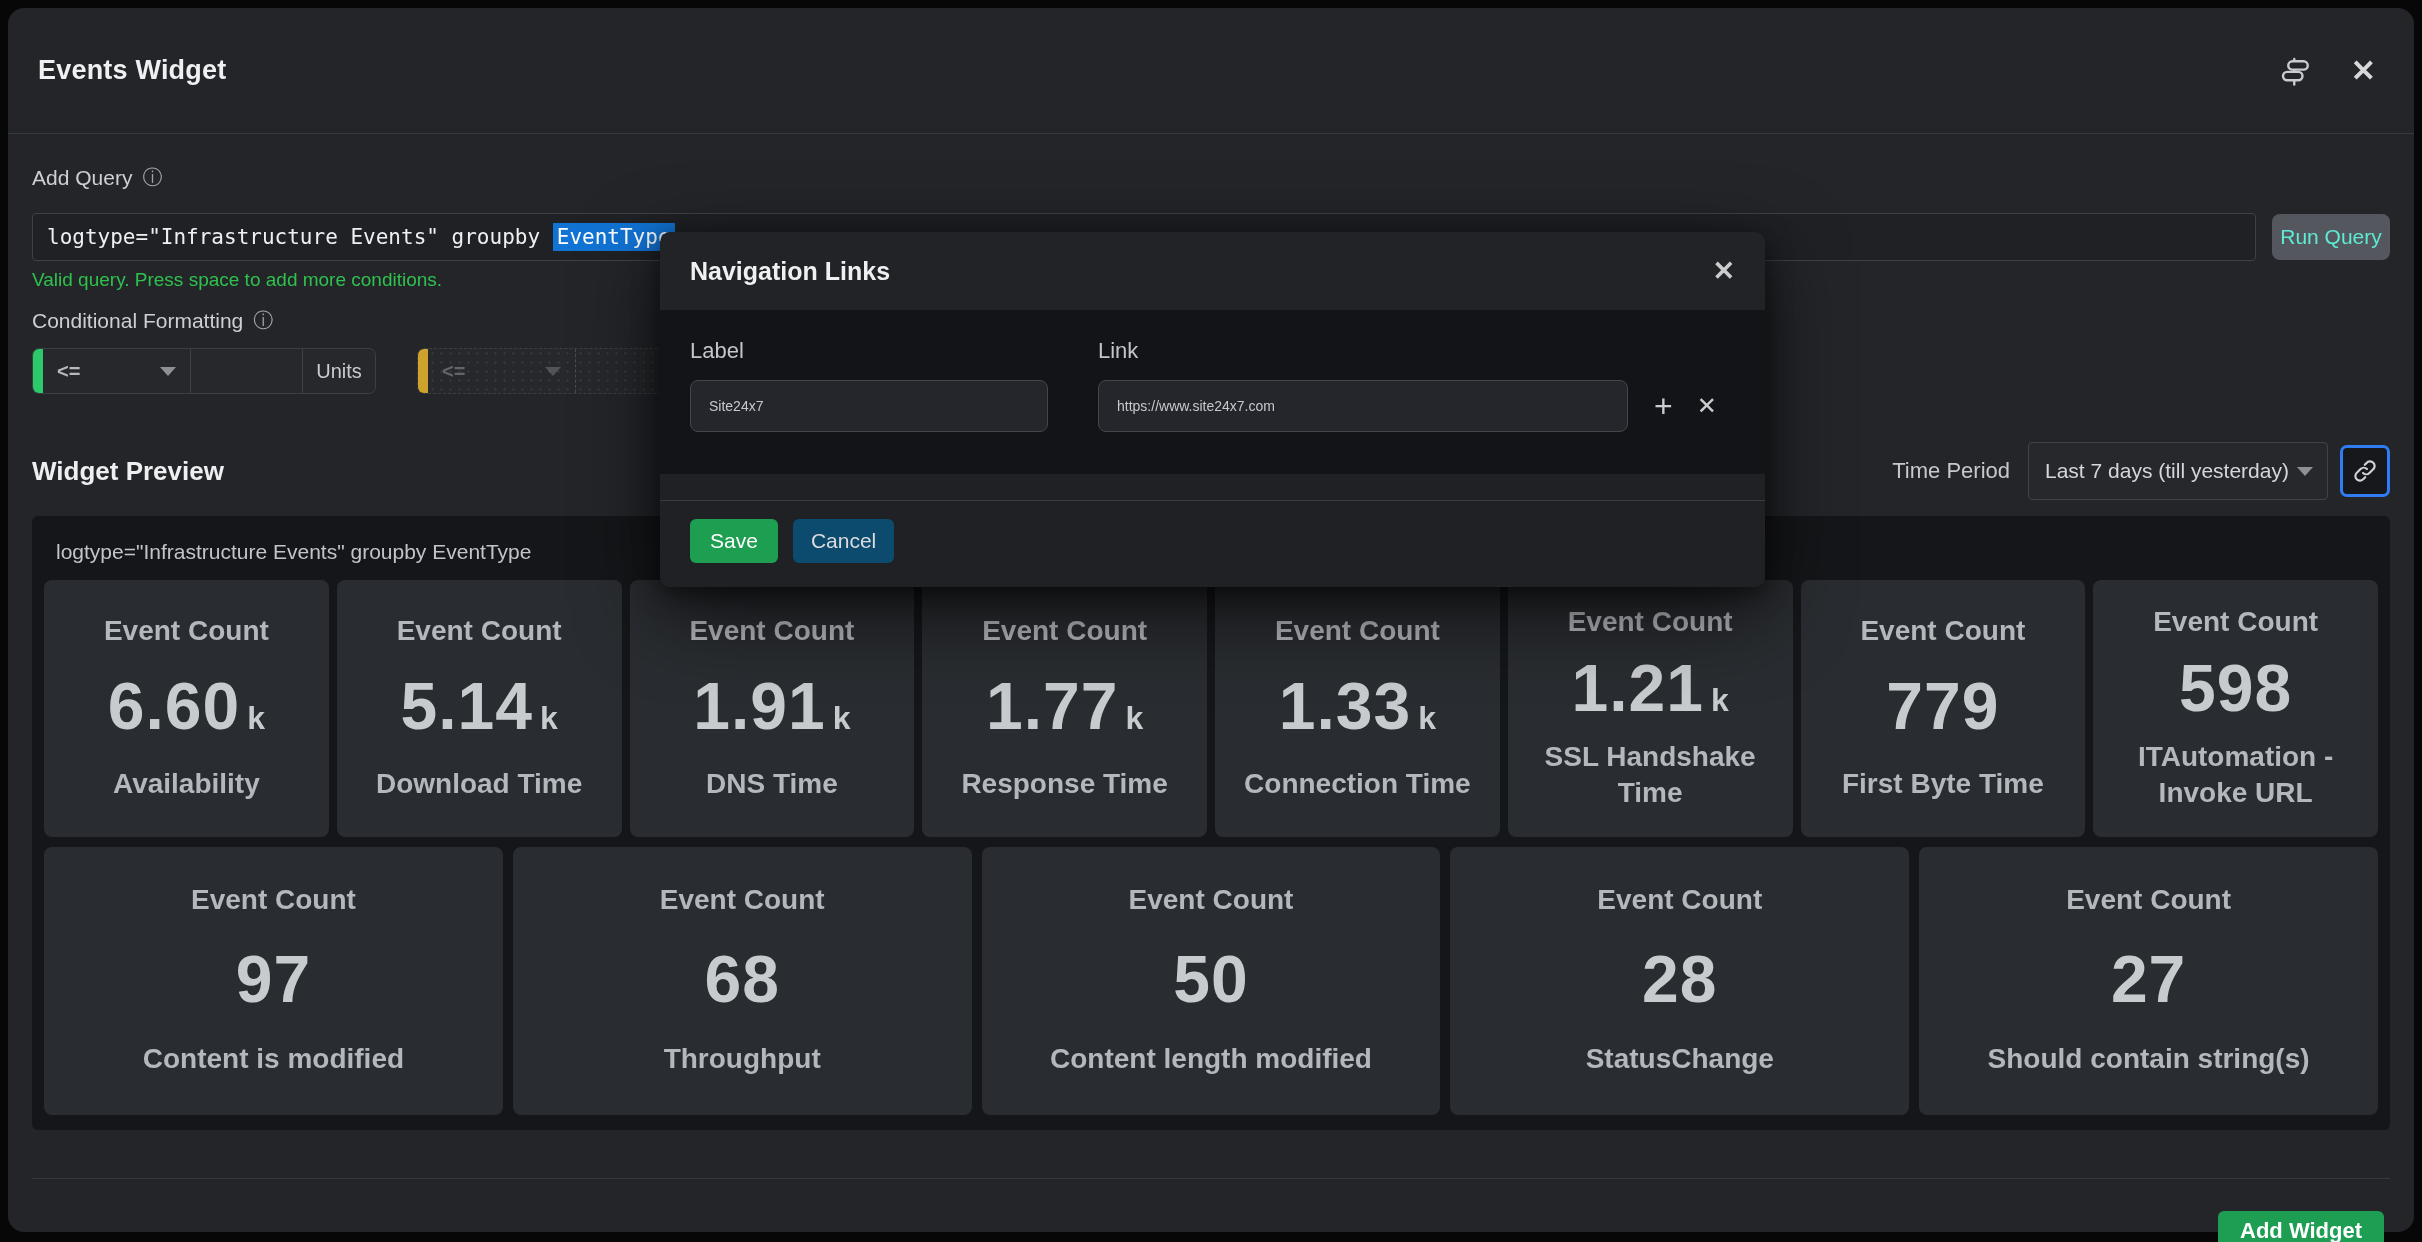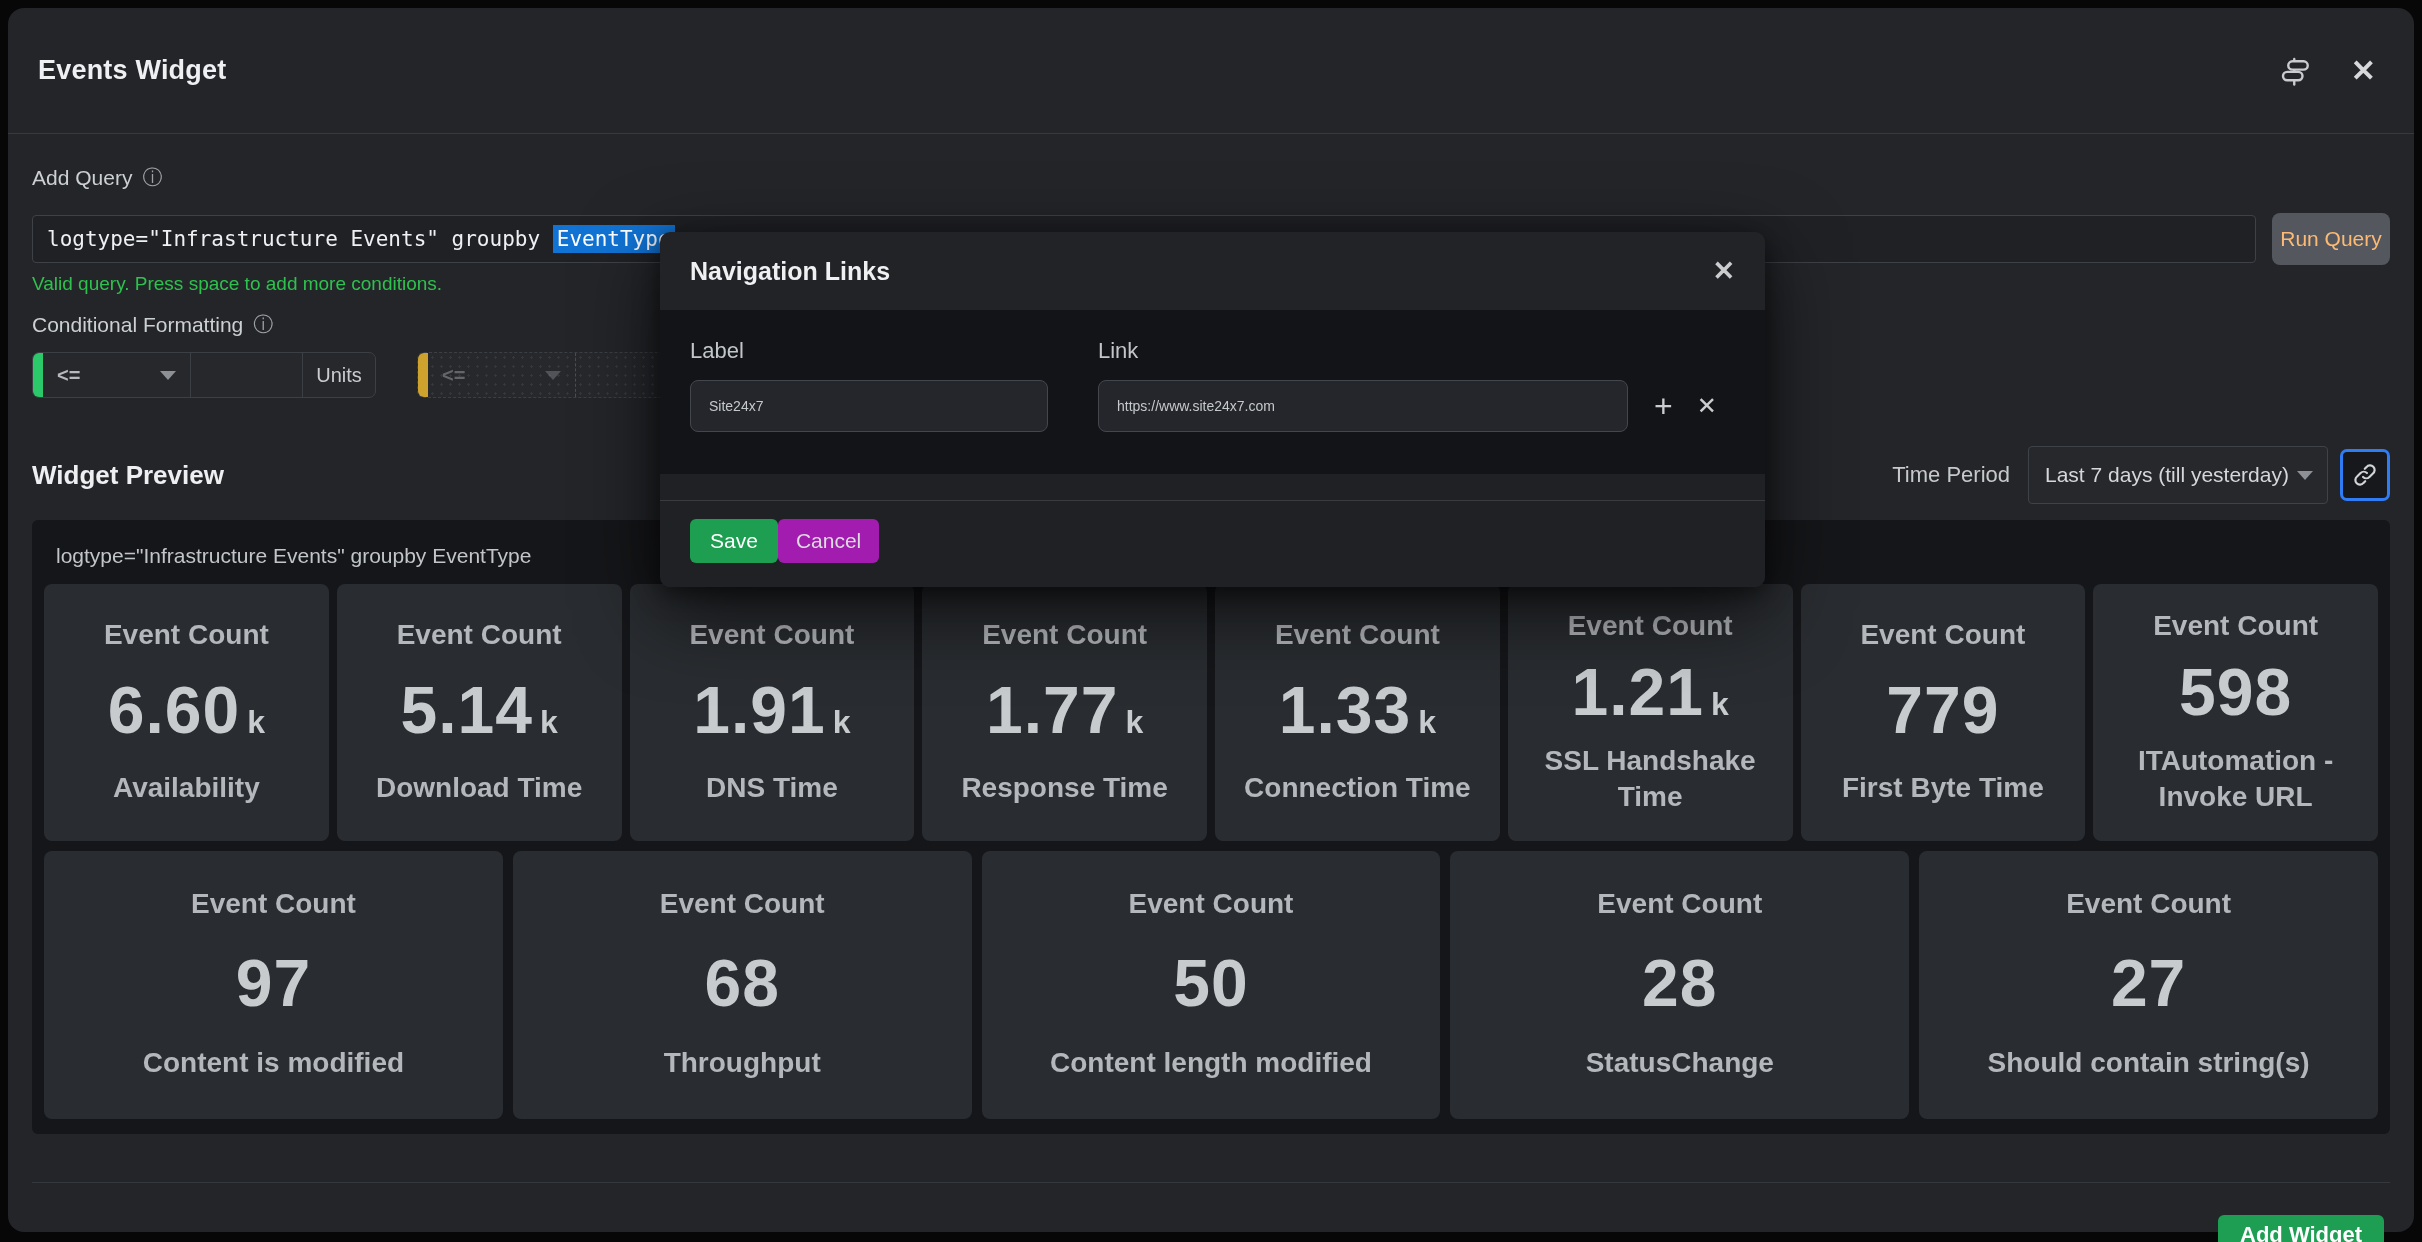--- a/index.html
+++ b/index.html
@@ -14,21 +14,21 @@
   .hdr-close { font-size:30px; color:#d6d8da; font-weight:700; line-height:1; margin-left:36px; }
 
   
   .content { padding:0 24px; position:relative; }
   .section-label { margin-top:30px; font-size:21px; color:#cdd0d3; display:flex; align-items:center; gap:10px; }
   .info-glyph { font-size:20px; color:#9ea1a6; font-style:normal; }
 
   .query-row { display:flex; margin-top:22px; align-items:center; }
   .query-input { flex:1; height:48px; background:#1f2125; border:1px solid #3e4146; border-radius:4px; display:flex; align-items:center; padding:0 14px; font-family:"DejaVu Sans Mono",monospace; font-size:21px; color:#eef0f2; white-space:pre; }
   .query-hl { background:#1173d4; color:#ffffff; padding:2px 4px; }
-  .run-btn { width:118px; height:52px; margin-left:16px; background:#54585e; border:none; border-radius:8px; color:#fdba74; font-size:21px; font-family:inherit; cursor:pointer; }
+  .run-btn { width:118px; height:46px; margin-left:16px; background:#54585e; border:none; border-radius:8px; color:#5eead4; font-size:21px; font-family:inherit; cursor:pointer; }
 
   .hint { margin-top:8px; font-size:19px; color:#2fc14e; }
 
   .cond-row { display:flex; margin-top:14px; gap:41px; }
   .cond-group { display:flex; height:46px; background:#26282c; border:1px solid #3c3f44; border-radius:7px; overflow:hidden; }
   .cond-bar { width:10px; }
   .cond-select { width:148px; display:flex; align-items:center; justify-content:space-between; padding:0 14px; border-right:1px solid #3c3f44; cursor:pointer; }
   .cond-op { font-size:20px; color:#b6b9bd; font-weight:600; }
   .caret { width:0; height:0; border-left:8px solid transparent; border-right:8px solid transparent; border-top:9px solid #8d9095; }
   .cond-value { width:112px; border-right:1px solid #3c3f44; background:transparent; border-top:none; border-bottom:none; border-left:none; }
@@ -77,21 +77,21 @@
   .field-input { height:52px; background:#24262b; border:1px solid #43474d; border-radius:8px; padding:0 18px; font-size:14px; color:#c6c9cc; font-family:inherit; }
   .label-col { margin-right:50px; }
   .label-input { width:358px; }
   .link-inline { display:flex; align-items:center; }
   .link-input { width:530px; }
   .row-add { font-size:32px; color:#caccce; margin-left:26px; cursor:pointer; line-height:1; }
   .row-del { font-size:24px; color:#caccce; margin-left:24px; cursor:pointer; line-height:1; }
   .modal-gap { height:26px; background:#1f2125; }
   .modal-footer { background:#1f2125; border-top:1px solid #383b40; border-radius:0 0 10px 10px; padding:18px 30px 24px 30px; display:flex; }
   .save-btn { background:#1d9e50; color:#ffffff; border:none; border-radius:6px; padding:10px 20px; font-size:21px; font-family:inherit; cursor:pointer; }
-  .cancel-btn { background:#a21caf; color:#dadcde; border:none; border-radius:6px; padding:10px 18px; font-size:21px; font-family:inherit; cursor:pointer; }
+  .cancel-btn { background:#0c4a6e; color:#dadcde; border:none; border-radius:6px; padding:10px 18px; font-size:21px; font-family:inherit; margin-left:15px; cursor:pointer; }
 
   svg { display:block; }
 </style>
 </head>
 <body>
 
 <div class="dialog">
 
   <div class="dlg-header">
     <div class="dlg-title">Events Widget</div>

